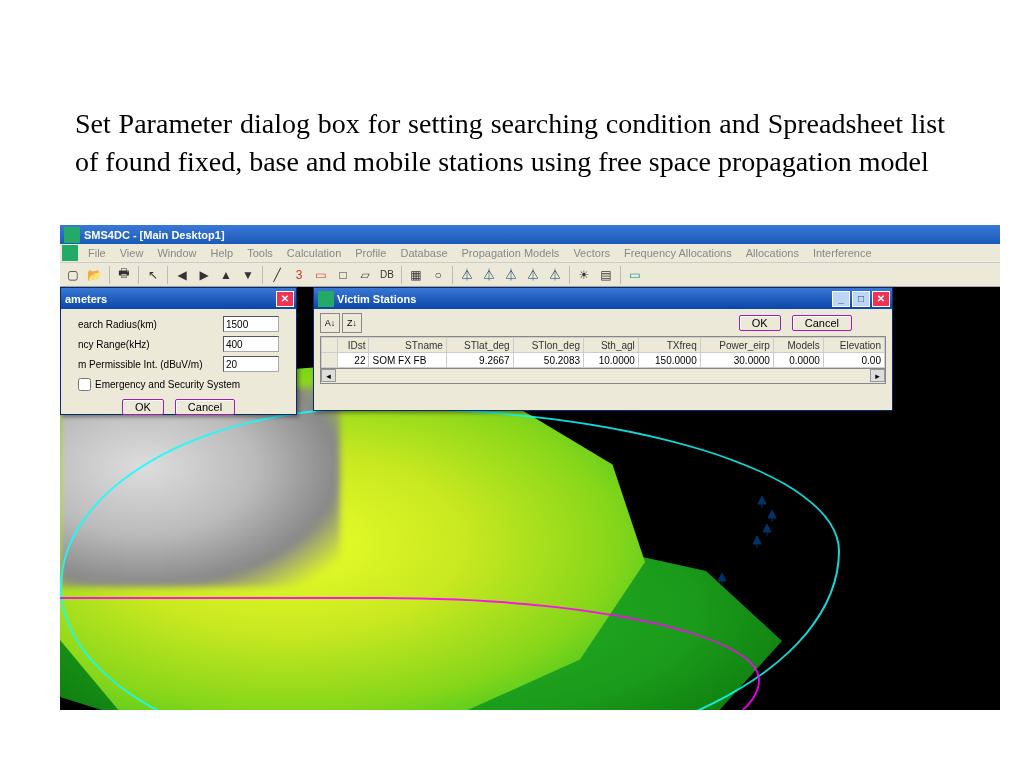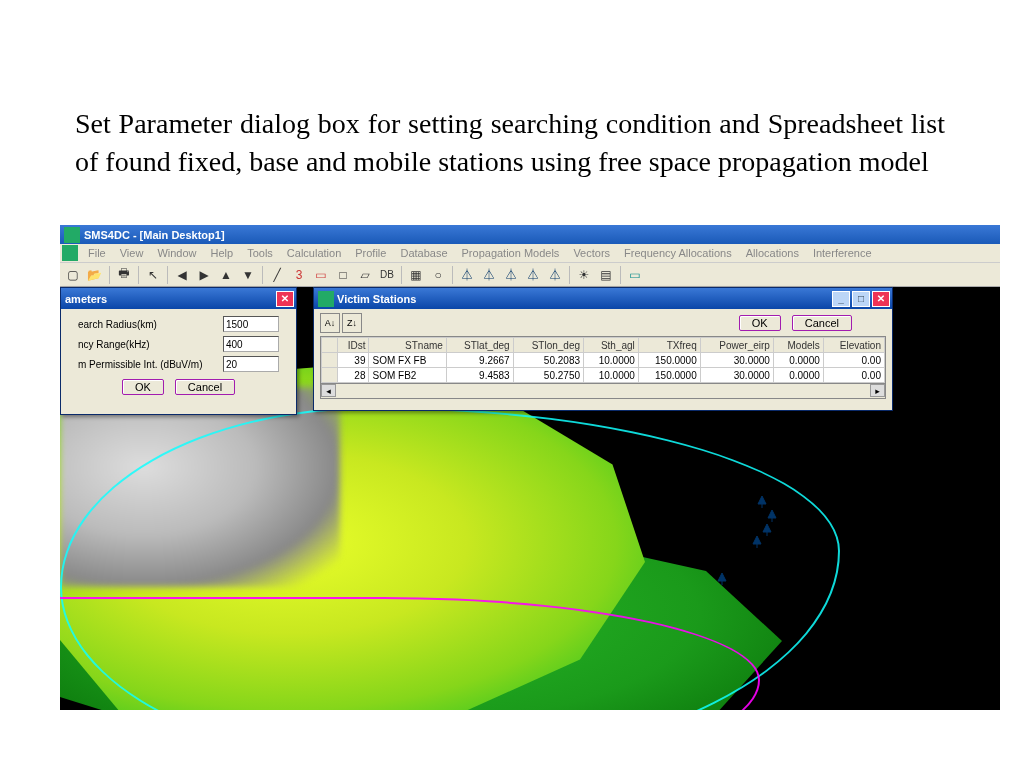--- a/index.html
+++ b/index.html
@@ -183,20 +183,24 @@
         <div class="lab">earch Radius(km)</div>
         <input type="text" value="1500" style="">
       </div>
       <div class="row">
         <div class="lab">ncy Range(kHz)</div>
         <input type="text" value="400" style="">
       </div>
       <div class="row">
         <div class="lab">m Permissible Int. (dBuV/m)</div>
         <input type="text" value="20" style="">
+      </div>
+      <div class="row">
+        <input type="checkbox" class="chk" style="">
+        <div class="lab">Emergency and Security System</div>
       </div>
       <div class="btnrow">
         <span class="btn">OK</span>
         <span class="btn">Cancel</span>
       </div>
     </div>
   </div>
 
   <div class="dialog victim">
     <div class="dlg-titlebar">
@@ -229,42 +233,30 @@
                 <th>Sth_agl</th>
                 <th>TXfreq</th>
                 <th>Power_eirp</th>
                 <th>Models</th>
                 <th>Elevation</th>
               </tr>
             </thead>
           <tbody id="vrows">
               <tr>
                 <td class="rowhead"></td>
-                <td>39</td>
+                <td>22</td>
                 <td class="left">SOM FX FB</td>
                 <td>9.2667</td>
                 <td>50.2083</td>
                 <td>10.0000</td>
                 <td>150.0000</td>
                 <td>30.0000</td>
                 <td>0.0000</td>
                 <td>0.00</td>
               </tr>
-              <tr>
-                <td class="rowhead"></td>
-                <td>28</td>
-                <td class="left">SOM FB2</td>
-                <td>9.4583</td>
-                <td>50.2750</td>
-                <td>10.0000</td>
-                <td>150.0000</td>
-                <td>30.0000</td>
-                <td>0.0000</td>
-                <td>0.00</td>
-              </tr>
             </tbody>
         </table>
       </div>
       <div class="hscroll">
         <div class="harrow hl">◂</div>
         <div class="harrow hr">▸</div>
       </div>
     </div>
   </div>
 

